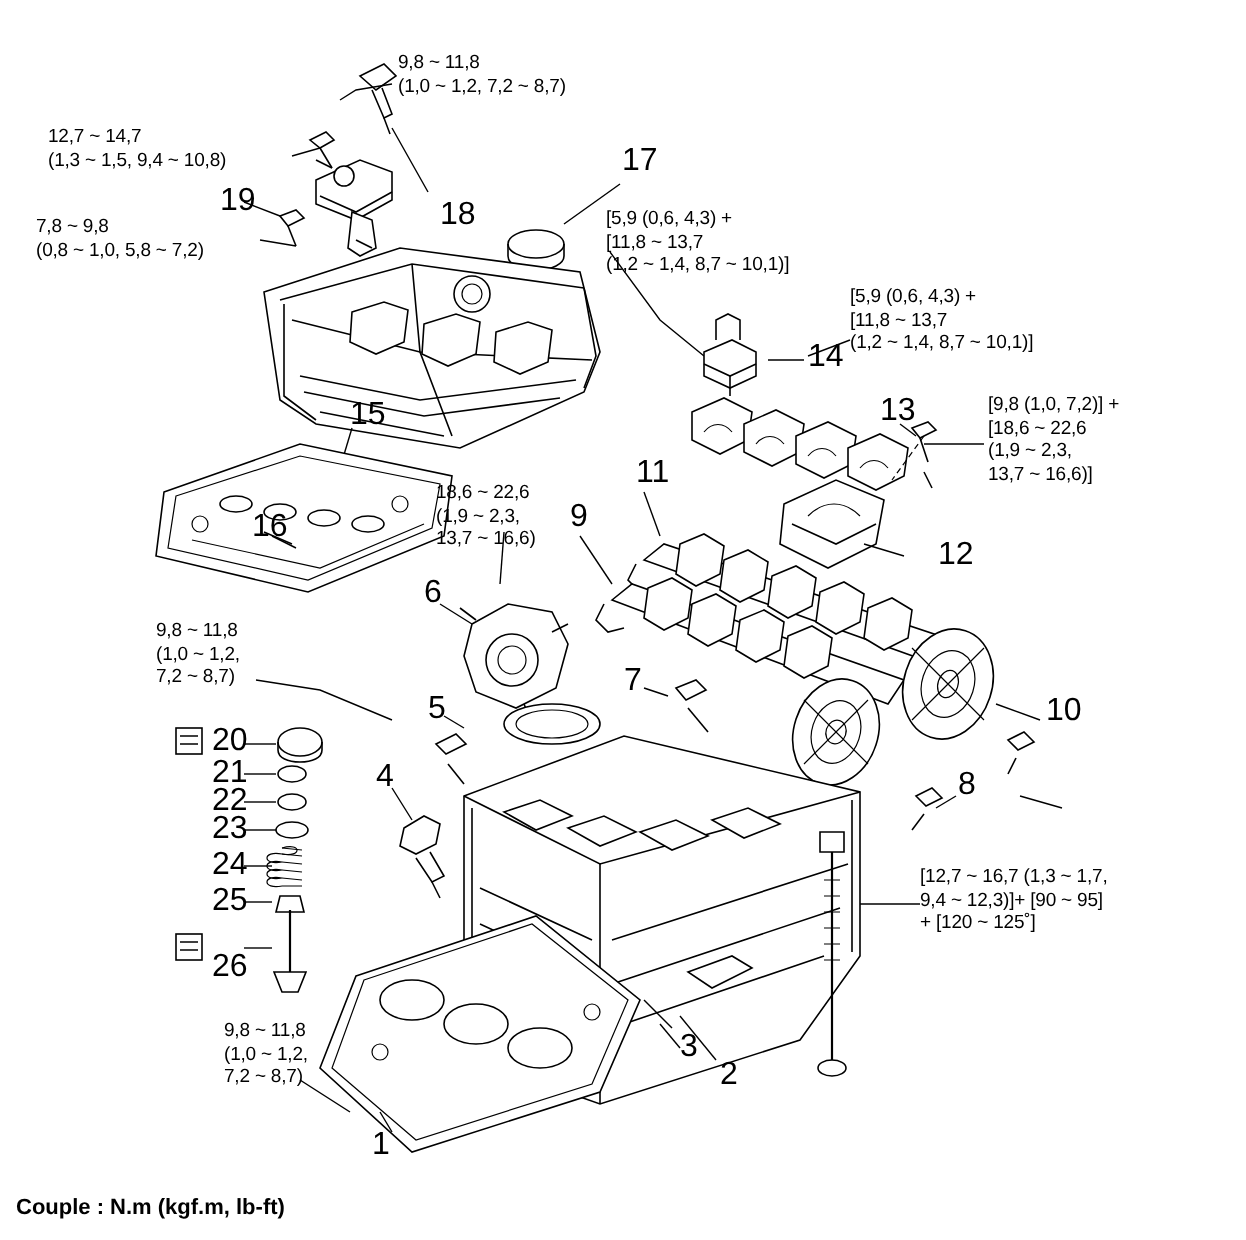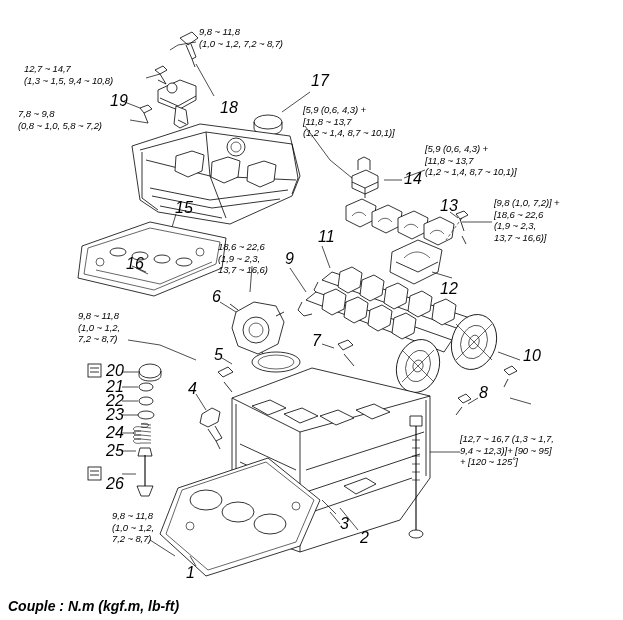--- a/index.html
+++ b/index.html
@@ -13,21 +13,20 @@
     position: relative;
     font-family: "Liberation Sans", sans-serif;
     color: #000000;
     overflow: hidden;
   }
   #stage {
     position: absolute;
     left: 0; top: 0;
     width: 623px;
     height: 540px;
-    font-style: italic;
   }
   svg.art {
     position: absolute;
     left: 0; top: 0;
     width: 623px;
     height: 620px;
   }
   .lbl {
     position: absolute;
     font-size: 9.5px;
@@ -36,21 +35,21 @@
     letter-spacing: -0.1px;
   }
   .num {
     position: absolute;
     font-size: 16px;
     line-height: 10px;
     font-weight: normal;
   }
   .caption {
     position: absolute;
-    font-size: 14px;
+    font-size: 11px;
     font-weight: bold;
     left: 8px;
     top: 598px;
   }
 </style>
 </head>
 <body>
 
 <div id="stage">
 
@@ -371,21 +370,21 @@
   <div class="num" style="left:360px; top:533px;">2</div>
   <div class="num" style="left:340px; top:519px;">3</div>
   <div class="num" style="left:188px; top:384px;">4</div>
   <div class="num" style="left:214px; top:350px;">5</div>
   <div class="num" style="left:212px; top:292px;">6</div>
   <div class="num" style="left:312px; top:336px;">7</div>
   <div class="num" style="left:479px; top:388px;">8</div>
   <div class="num" style="left:285px; top:254px;">9</div>
   <div class="num" style="left:523px; top:351px;">10</div>
   <div class="num" style="left:318px; top:232px;">11</div>
-  <div class="num" style="left:440px; top:273px;margin-top:11px;">12</div>
+  <div class="num" style="left:469px; top:273px;">12</div>
   <div class="num" style="left:440px; top:201px;">13</div>
   <div class="num" style="left:404px; top:174px;">14</div>
   <div class="num" style="left:175px; top:203px;">15</div>
   <div class="num" style="left:126px; top:259px;">16</div>
   <div class="num" style="left:311px; top:76px;">17</div>
   <div class="num" style="left:220px; top:103px;">18</div>
   <div class="num" style="left:110px; top:96px;">19</div>
   <div class="num" style="left:106px; top:366px;">20</div>
   <div class="num" style="left:106px; top:382px;">21</div>
   <div class="num" style="left:106px; top:396px;">22</div>

